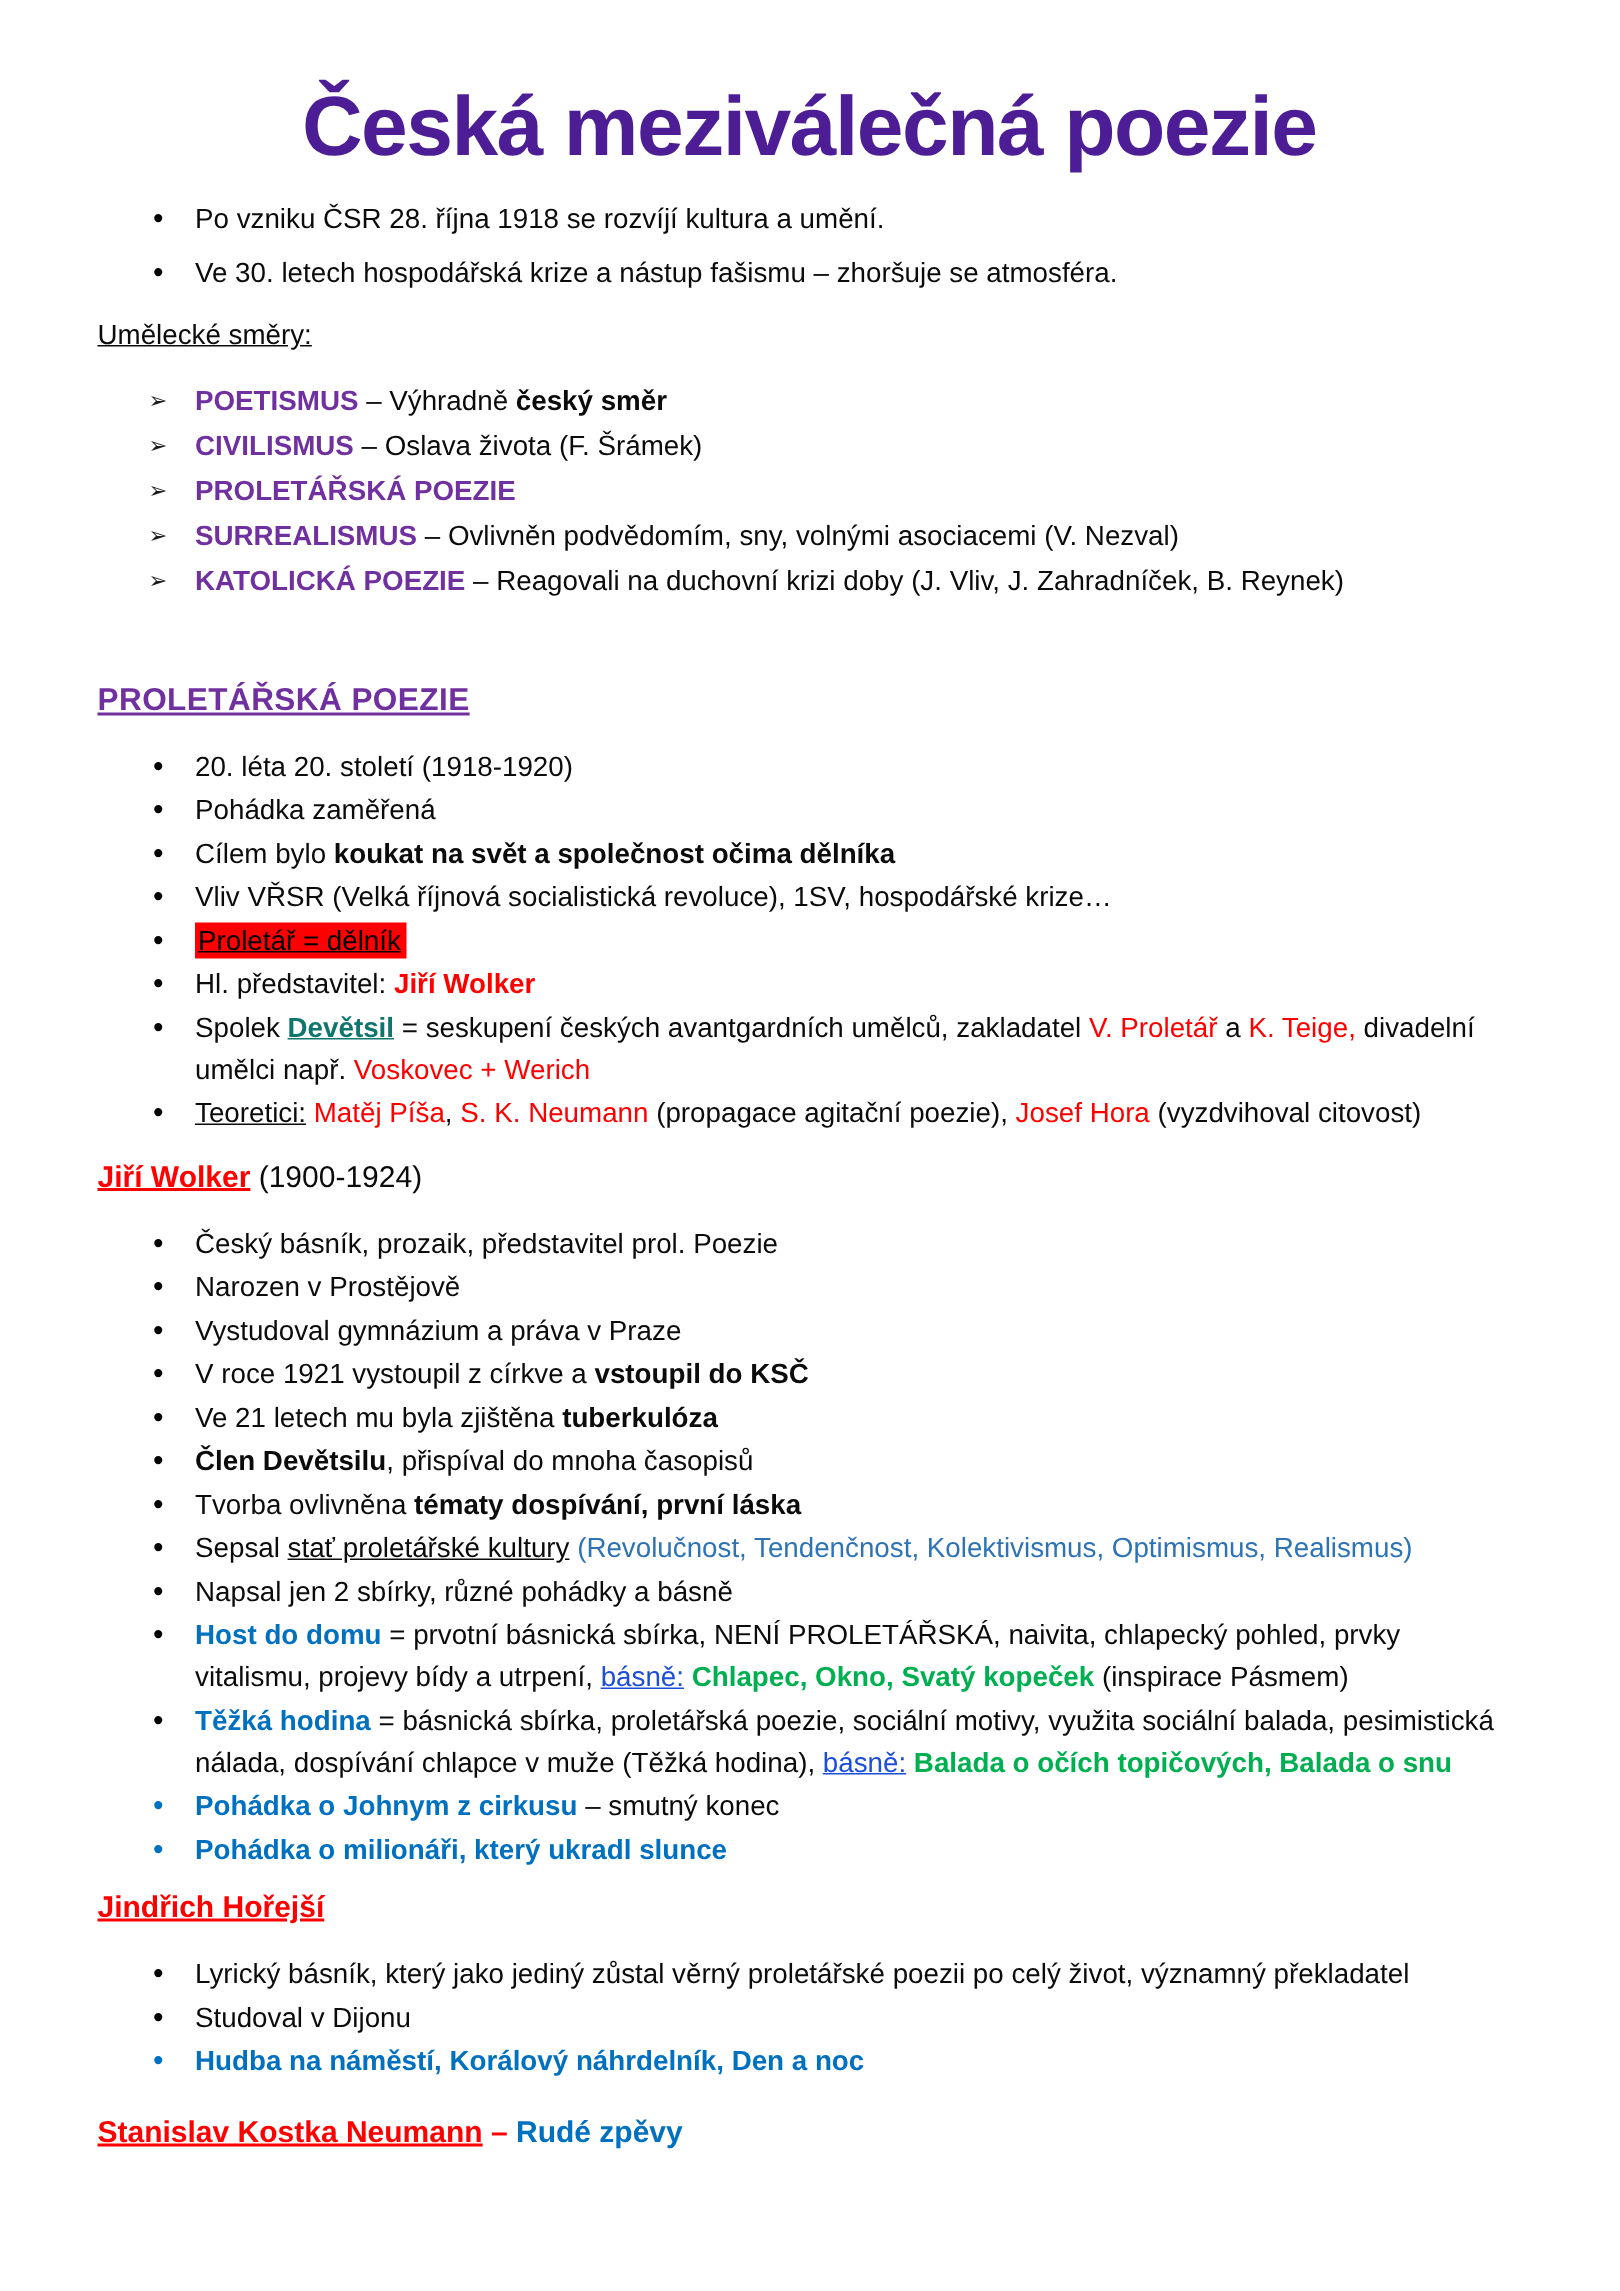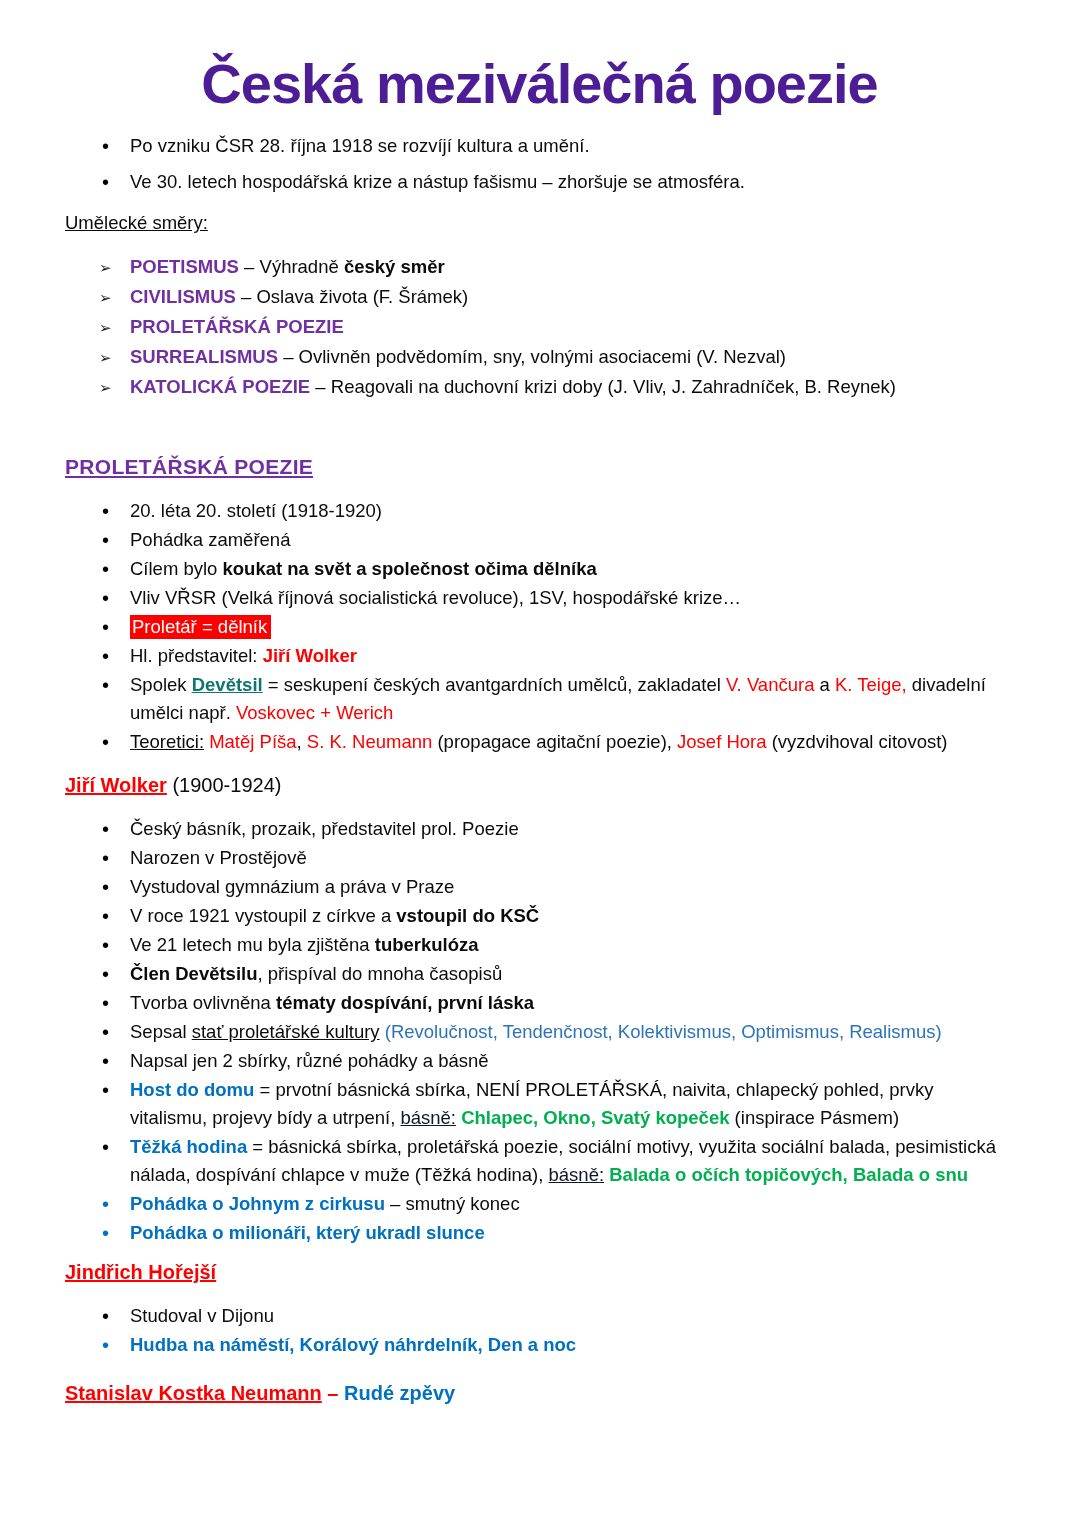--- a/index.html
+++ b/index.html
@@ -37,24 +37,24 @@
   
   .seg{white-space:pre-wrap;}
   .seg.b{font-weight:bold;}
   .seg.purpleb{color:#7030A0;font-weight:bold;}
   .seg.red{color:#FF0000;}
   .seg.redb{color:#FF0000;font-weight:bold;}
   .seg.redbu{color:#FF0000;font-weight:bold;text-decoration:underline;}
   .seg.orangebu{color:#0f766e;font-weight:bold;text-decoration:underline;}
   .seg.blueb{color:#0070C0;font-weight:bold;margin-top:20px;}
   .seg.blue{color:#2E74B5;}
-  .seg.greenu{color:#0f172a;text-decoration:underline;}
+  .seg.greenu{color:#1d4ed8;text-decoration:underline;}
   .seg.greenb{color:#00B050;font-weight:bold;}
   .seg.u{text-decoration:underline;}
-  .seg.hl{background:#FF0000;color:#ffffff;padding:1px 4px 2px 2px;}
+  .seg.hl{background:#FF0000;color:#000000;padding:1px 4px 2px 2px;text-decoration:underline;}
 </style>
 </head>
 <body>
 
 <div class="page">
 
   <h1 class="doc-title">Česká meziválečná poezie</h1>
 
   <ul class="intro">
       <li><span class="seg plain">Po vzniku ČSR 28. října 1918 se rozvíjí kultura a umění.</span></li>
@@ -73,21 +73,21 @@
 
   <h2 class="h2-section">PROLETÁŘSKÁ POEZIE</h2>
 
   <ul class="bullets">
       <li><span class="seg plain">20. léta 20. století (1918-1920)</span></li>
       <li><span class="seg plain">Pohádka zaměřená</span></li>
       <li><span class="seg plain">Cílem bylo </span><span class="seg b">koukat na svět a společnost očima dělníka</span></li>
       <li><span class="seg plain">Vliv VŘSR (Velká říjnová socialistická revoluce), 1SV, hospodářské krize…</span></li>
       <li><span class="seg hl">Proletář = dělník</span></li>
       <li><span class="seg plain">Hl. představitel: </span><span class="seg redb">Jiří Wolker</span></li>
-      <li><span class="seg plain">Spolek </span><span class="seg orangebu">Devětsil</span><span class="seg plain"> = seskupení českých avantgardních umělců, zakladatel </span><span class="seg red">V. Vančura</span><span class="seg plain"> a </span><span class="seg red">K. Teige,</span><span class="seg plain"> divadelní umělci např. </span><span class="seg red">Voskovec + Werich</span></li>
+      <li><span class="seg plain">Spolek </span><span class="seg orangebu">Devětsil</span><span class="seg plain"> = seskupení českých avantgardních umělců, zakladatel </span><span class="seg red">V. Proletář</span><span class="seg plain"> a </span><span class="seg red">K. Teige,</span><span class="seg plain"> divadelní umělci např. </span><span class="seg red">Voskovec + Werich</span></li>
       <li><span class="seg u">Teoretici:</span><span class="seg plain"> </span><span class="seg red">Matěj Píša</span><span class="seg plain">, </span><span class="seg red">S. K. Neumann</span><span class="seg plain"> (propagace agitační poezie), </span><span class="seg red">Josef Hora</span><span class="seg plain"> (vyzdvihoval citovost)</span></li>
     </ul>
 
   <h3 class="author-heading"><span class="seg redbu">Jiří Wolker</span><span class="seg plain"> (1900-1924)</span></h3>
 
   <ul class="bullets">
       <li><span class="seg plain">Český básník, prozaik, představitel prol. Poezie</span></li>
       <li><span class="seg plain">Narozen v Prostějově</span></li>
       <li><span class="seg plain">Vystudoval gymnázium a práva v Praze</span></li>
       <li><span class="seg plain">V roce 1921 vystoupil z církve a </span><span class="seg b">vstoupil do KSČ</span></li>
@@ -98,19 +98,20 @@
       <li><span class="seg plain">Napsal jen 2 sbírky, různé pohádky a básně</span></li>
       <li><span class="seg blueb">Host do domu</span><span class="seg plain"> = prvotní básnická sbírka, NENÍ PROLETÁŘSKÁ, naivita, chlapecký pohled, prvky vitalismu, projevy bídy a utrpení, </span><span class="seg greenu">básně:</span><span class="seg plain"> </span><span class="seg greenb">Chlapec, Okno, Svatý kopeček</span><span class="seg plain"> (inspirace Pásmem)</span></li>
       <li><span class="seg blueb">Těžká hodina</span><span class="seg plain"> = básnická sbírka, proletářská poezie, sociální motivy, využita sociální balada, pesimistická nálada, dospívání chlapce v muže (Těžká hodina), </span><span class="seg greenu">básně:</span><span class="seg plain"> </span><span class="seg greenb">Balada o očích topičových, Balada o snu</span></li>
       <li class="bullet-blue"><span class="seg blueb">Pohádka o Johnym z cirkusu</span><span class="seg plain"> – smutný konec</span></li>
       <li class="bullet-blue"><span class="seg blueb">Pohádka o milionáři, který ukradl slunce</span></li>
     </ul>
 
   <h3 class="author-heading mt-sm"><span class="seg redbu">Jindřich Hořejší</span></h3>
 
   <ul class="bullets">
+      <li><span class="seg plain">Lyrický básník, který jako jediný zůstal věrný proletářské poezii po celý život, významný překladatel</span></li>
       <li><span class="seg plain">Studoval v Dijonu</span></li>
       <li class="bullet-blue"><span class="seg blueb">Hudba na náměstí, Korálový náhrdelník, Den a noc</span></li>
     </ul>
 
   <h3 class="author-heading mt-md"><span class="seg redbu">Stanislav Kostka Neumann</span><span class="seg redb"> – </span><span class="seg blueb">Rudé zpěvy</span></h3>
 
 </div>
 
 </body></html>

